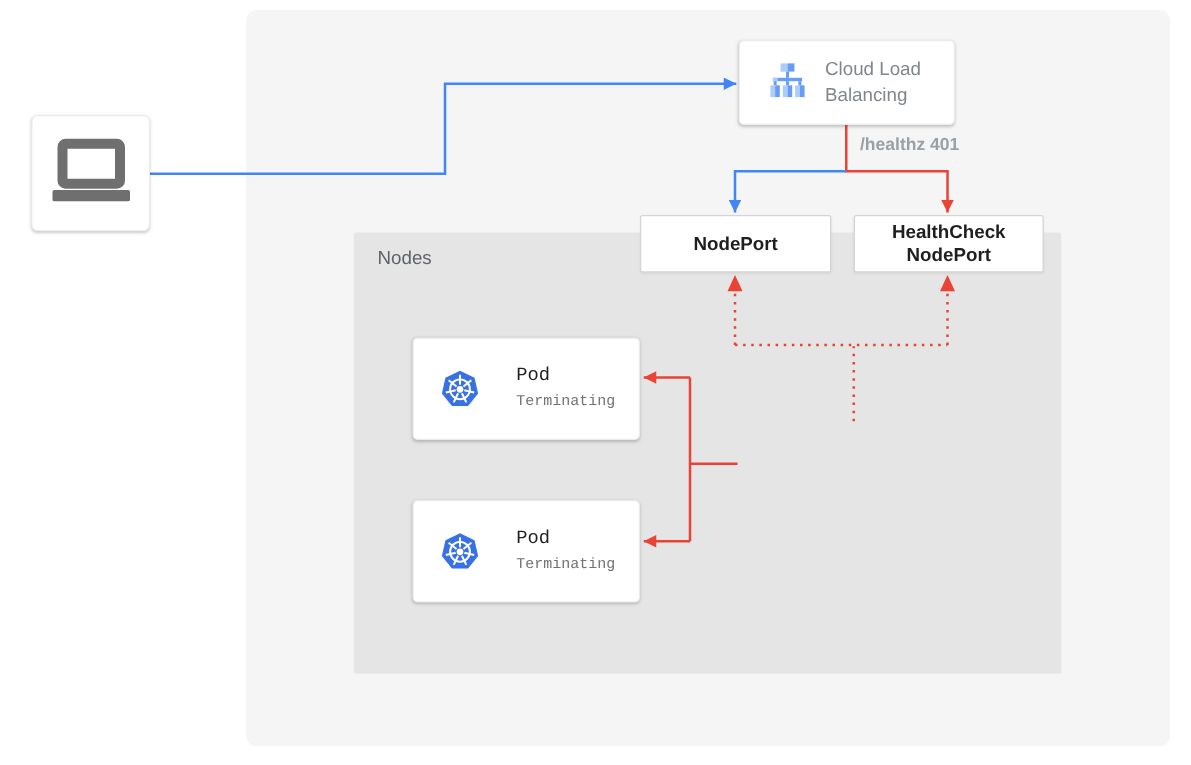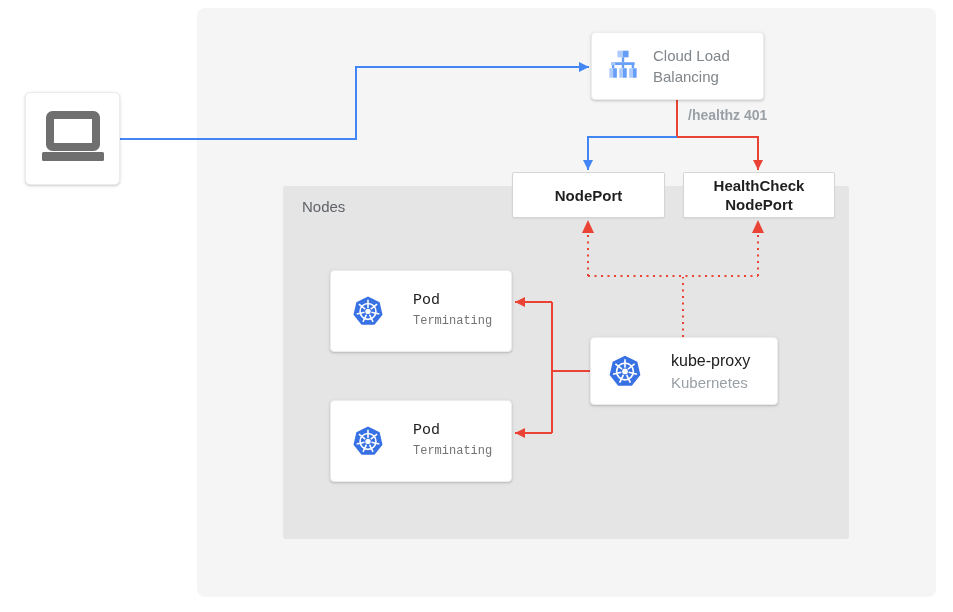--- a/index.html
+++ b/index.html
@@ -23,21 +23,21 @@
   .edge-blue{stroke:#4285f4;}
   .edge-red{stroke:#ea4335;}
   .edge-dotted{stroke-dasharray:2 4.5;}
   .tri{fill:#ea4335;}
   .card{
     position:absolute;background:#ffffff;border:1px solid #ececec;border-radius:4px;
     box-shadow:0 1px 2px rgba(0,0,0,0.14),0 1px 4px rgba(0,0,0,0.08);
     box-sizing:border-box;display:flex;align-items:center;
   }
   .laptop-card{left:25px;top:92px;width:95px;height:93px;justify-content:center;border-radius:5px;}
-  .clb-card{left:591px;top:32px;width:173px;height:68px;padding-left:13px;}
+  .clb-card{left:591px;top:32px;width:173px;height:68px;padding-left:13px;justify-content:center;}
   .clb-card .label{margin-left:12px;font-size:15px;line-height:21px;color:#80868b;width:96px;}
   .pod-card{width:182px;height:82px;padding-left:20px;font-family:Liberation Mono, monospace;}
   .pod-card-1{left:330px;top:270px;}
   .pod-card-2{left:330px;top:400px;}
   .pod-card .texts{margin-left:28px;}
   .pod-card .title{font-size:15px;line-height:21px;color:#212121;}
   .pod-card .sub{font-size:12px;line-height:21px;color:#737373;}
   .kproxy-card{left:590px;top:337px;width:188px;height:68px;padding-left:16px;}
   .kproxy-card .texts{margin-left:28px;}
   .kproxy-card .title{font-size:16px;line-height:22px;color:#212121;}
@@ -166,34 +166,14 @@
         <line x1="10.05" y1="10.74" x2="5.59" y2="7.19"></line>
       </g>
       <circle cx="12" cy="12.3" r="1.9" fill="#ffffff"></circle>
     </svg>
     <div class="texts">
       <div class="title">Pod</div>
       <div class="sub">Terminating</div>
     </div>
   </div>
 
-  <div class="card kproxy-card">
-    <svg width="36" height="36" viewBox="0 0 24 24">
-      <polygon points="12,1.8 20.21,5.75 22.24,14.64 16.56,21.76 7.44,21.76 1.76,14.64 3.79,5.75" fill="#3871e3"></polygon>
-      <g stroke="#ffffff" stroke-width="1.1" fill="none">
-        <circle cx="12" cy="12.3" r="5.6"></circle>
-        <line x1="12" y1="9.8" x2="12" y2="4.1"></line>
-        <line x1="13.95" y1="10.74" x2="18.41" y2="7.19"></line>
-        <line x1="14.44" y1="12.86" x2="20.0" y2="14.12"></line>
-        <line x1="13.08" y1="14.55" x2="15.56" y2="19.69"></line>
-        <line x1="10.92" y1="14.55" x2="8.44" y2="19.69"></line>
-        <line x1="9.56" y1="12.86" x2="4.0" y2="14.12"></line>
-        <line x1="10.05" y1="10.74" x2="5.59" y2="7.19"></line>
-      </g>
-      <circle cx="12" cy="12.3" r="1.9" fill="#ffffff"></circle>
-    </svg>
-    <div class="texts">
-      <div class="title">kube-proxy</div>
-      <div class="sub">Kubernetes</div>
-    </div>
-  </div>
 
 </div>
 
 </body></html>

